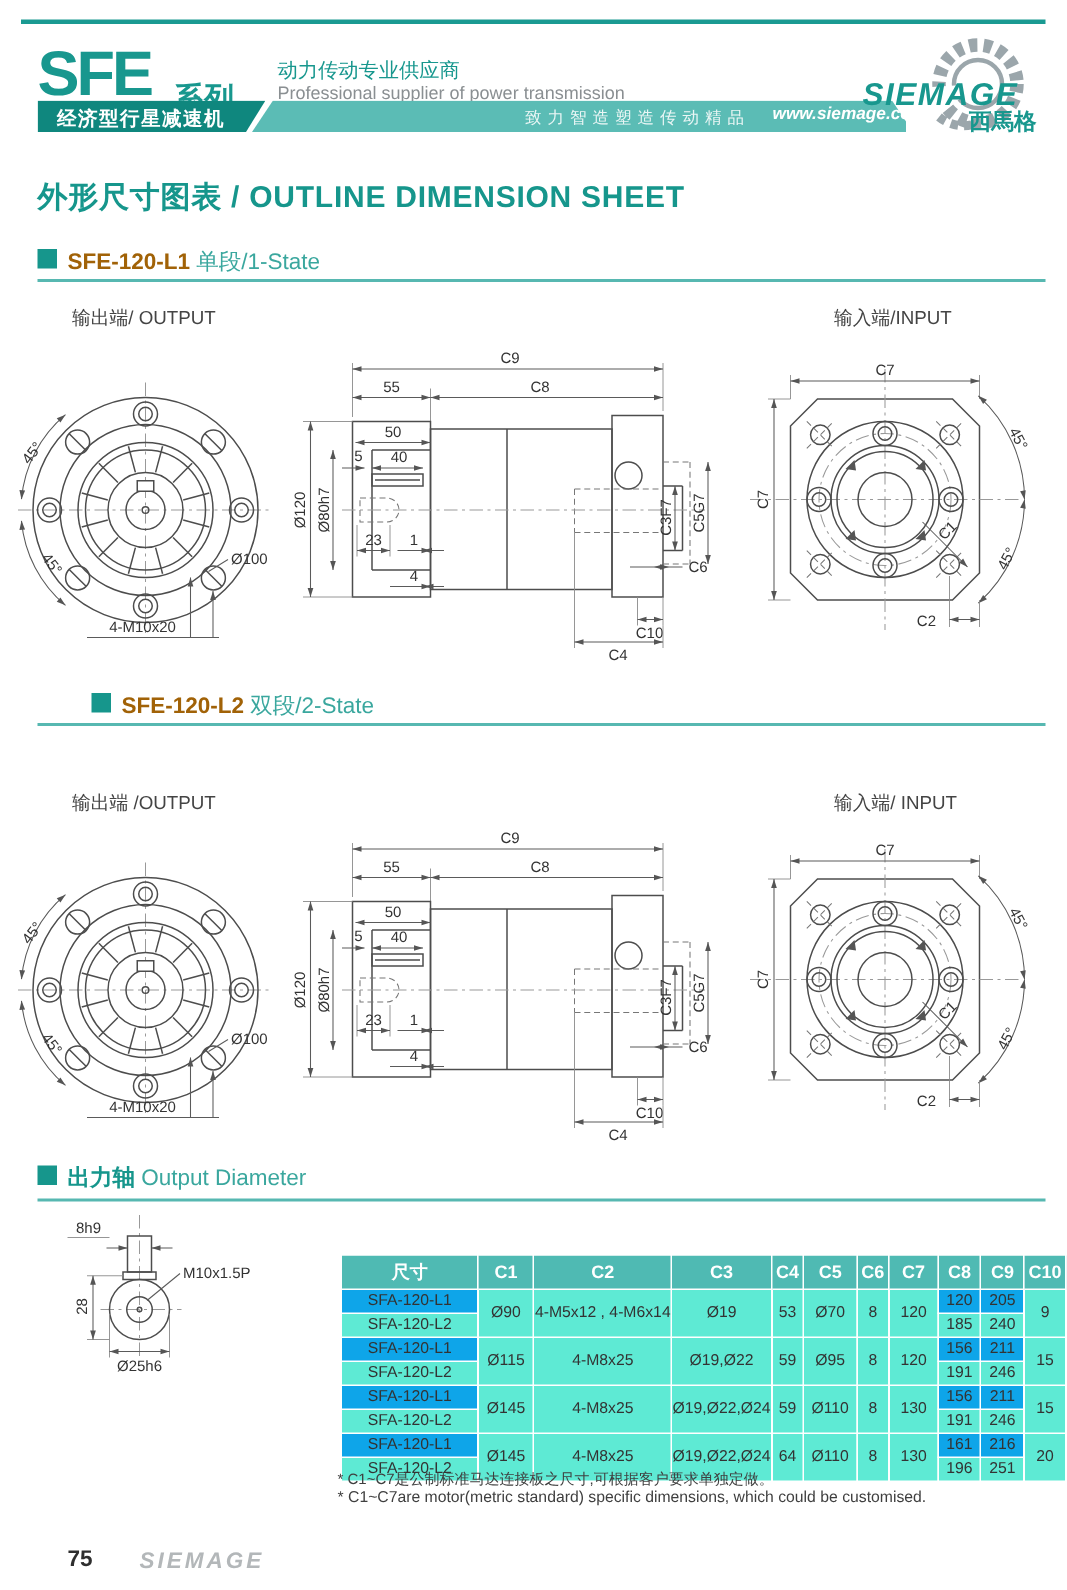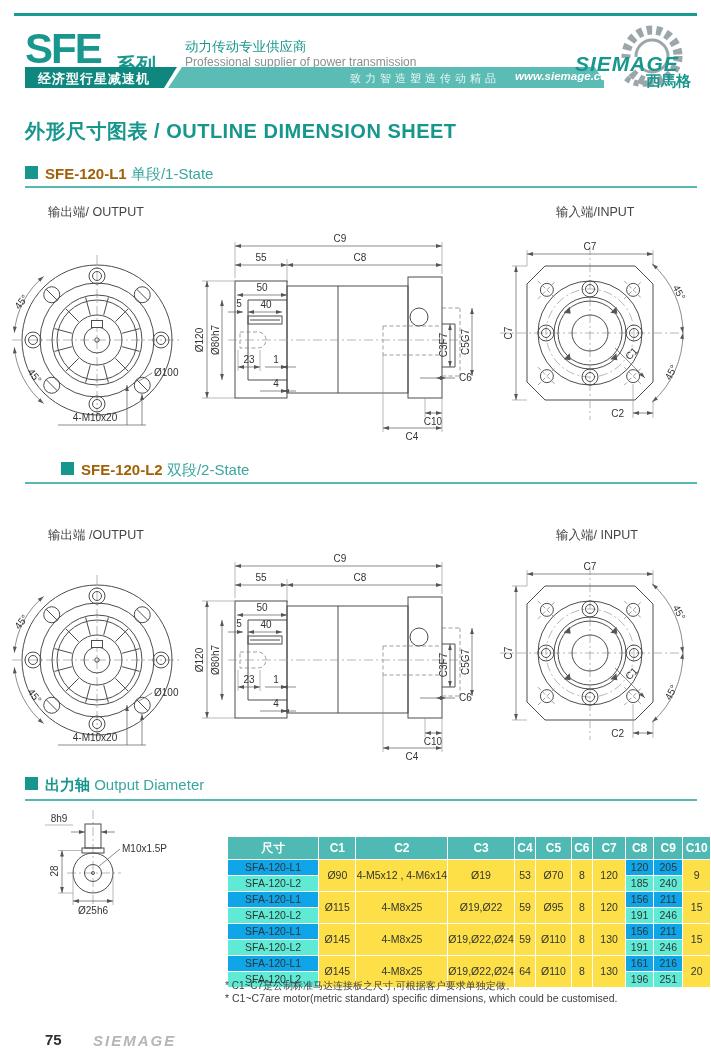--- a/index.html
+++ b/index.html
@@ -42,21 +42,21 @@
   .dt{font-size:10px;fill:#333;}
   .wf{fill:#fff;}
   
   #dim-table{left:227px;top:836px;border-collapse:collapse;table-layout:fixed;}
   #dim-table th{background:#4fbab3;color:#fff;font-size:12px;font-weight:bold;height:22px;
         border:1px solid #fff;padding:0;}
   #dim-table td{font-size:10.5px;color:#333;text-align:center;height:15px;line-height:15px;
         border:1px solid #fff;padding:0;white-space:nowrap;overflow:hidden;}
   #dim-table td.rA{background:#0ea5e9;}
   #dim-table td.rB{background:#5eead4;}
-  #dim-table td.mg{background:#fde047;}
+  #dim-table td.mg{background:#5eead4;}
   .note{left:225px;font-size:10px;color:#3f3f3f;}
   
   #footer-num{left:45px;top:1031px;font-size:15px;font-weight:bold;color:#2e2e2e;}
   #footer-brand{left:93px;top:1032px;font-size:15px;font-weight:bold;font-style:italic;
         color:#b3b7b9;letter-spacing:2px;}
 </style>
 </head>
 <body>
 
 <div id="page">

